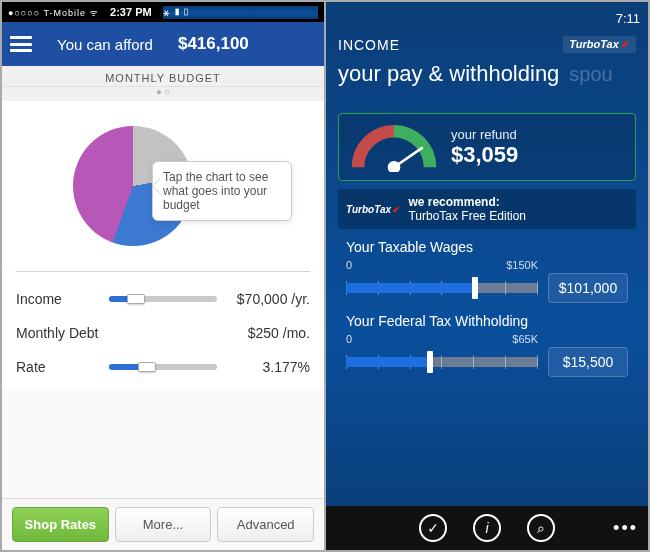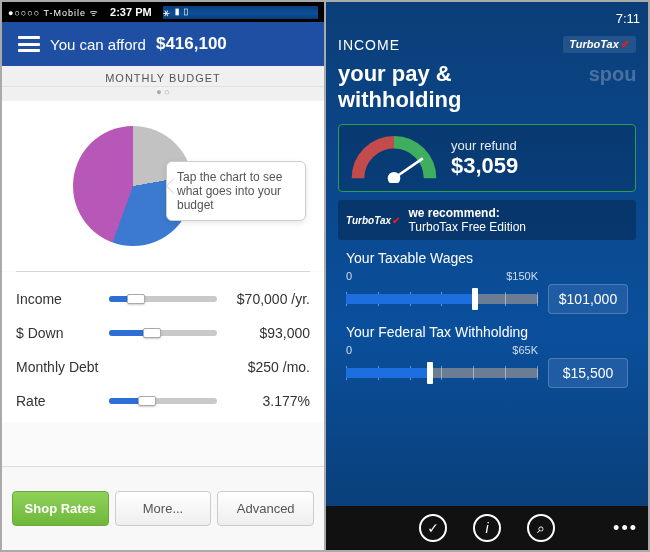--- a/index.html
+++ b/index.html
@@ -7,63 +7,63 @@
   .screens { display: flex; width: 650px; height: 552px; border: 1px solid #aaa; }
   .phone { height: 100%; border: 1px solid #aaa; display: flex; flex-direction: column; overflow: hidden; }
 
   
   .left { width: 50%; background: #fafafa; }
   .ios-status { background: #000; color: #fff; height: 20px; font-size: 11px; display: flex; align-items: center; justify-content: space-between; padding: 0 6px; }
   .ios-status .dots { font-size: 9px; letter-spacing: 1px; }
   .ios-status .center { font-weight: 600; }
   .ios-status .right { display: flex; gap: 4px; align-items: center; font-size: 11px; }
 
-  .blue-bar { background: #1e4fa3; color: #fff; height: 44px; display: flex; align-items: center; padding: 0 16px; gap: 10px; }
+  .blue-bar { background: #1e4fa3; color: #fff; height: 44px; display: flex; align-items: center; padding: 0 8px; gap: 25px; }
   .hamburger { width: 22px; height: 16px; display: flex; flex-direction: column; justify-content: space-between; }
   .hamburger div { height: 3px; background: #fff; border-radius: 1px; }
   .afford-text { font-size: 15px; }
   .afford-amount { font-weight: bold; font-size: 17px; }
 
   .section-title { background: #f0f0f0; color: #555; font-size: 11px; letter-spacing: 1px; text-align: center; padding: 6px 0 2px; border-bottom: 1px solid #e2e2e2; }
   .dots-ind { text-align: center; font-size: 9px; color: #aaa; padding-bottom: 4px; background: #f0f0f0; }
 
   .chart-area { background: #fff; height: 170px; display: flex; align-items: center; justify-content: center; position: relative; }
   .pie { width: 120px; height: 120px; border-radius: 50%; position: relative; left: -30px;
     background: conic-gradient(
       #c2c2c2 0deg 80deg,
       #3b7ad0 80deg 200deg,
       #b757b7 200deg 360deg
     );
   }
-  .tooltip { position: absolute; left: 164px; top: 60px; background: #fff; border: 1px solid #ccc; border-radius: 6px; padding: 8px 10px; font-size: 12px; color: #555; width: 140px; box-shadow: 0 2px 6px rgba(0,0,0,.1); }
+  .tooltip { position: absolute; left: 150px; top: 60px; background: #fff; border: 1px solid #ccc; border-radius: 6px; padding: 8px 10px; font-size: 12px; color: #555; width: 140px; box-shadow: 0 2px 6px rgba(0,0,0,.1); }
   .tooltip::before { content: ""; position: absolute; left: -8px; top: 16px; border: 8px solid transparent; border-right-color: #fff; filter: drop-shadow(-1px 0 0 #ccc); }
 
   .divider { border-top: 1px solid #d5d5d5; margin: 0 14px; }
 
   .sliders { background: #fff; padding: 10px 14px 4px; }
   .srow { display: flex; align-items: center; justify-content: space-between; padding: 9px 0; font-size: 14px; color: #333; }
   .srow .label { width: 85px; }
   .srow .val { width: 85px; text-align: right; color: #333; }
   .slider { flex: 1; height: 6px; position: relative; background: #c9c9c9; border-radius: 3px; margin: 0 8px; }
   .slider .fill { position: absolute; left: 0; top: 0; bottom: 0; background: #2d6fd6; border-radius: 3px; }
   .slider .thumb { position: absolute; top: 50%; width: 18px; height: 10px; background: #fff; border: 1px solid #aaa; border-radius: 2px; transform: translate(-50%, -50%); box-shadow: 0 1px 2px rgba(0,0,0,.2); }
 
-  .bottom-buttons { margin-top: auto; display: flex; gap: 6px; padding: 24px 10px; border-top: 1px solid #ddd; background: #f8f8f8; }
+  .bottom-buttons { margin-top: auto; display: flex; gap: 6px; padding: 8px 10px; border-top: 1px solid #ddd; background: #f8f8f8; }
   .btn { flex: 1; padding: 9px 0; font-size: 13px; border: 1px solid #ccc; border-radius: 4px; text-align: center; background: linear-gradient(#fff,#eee); color: #555; }
   .btn.green { background: linear-gradient(#8fd158,#6fb83c); color: #fff; border-color: #6aa83c; font-weight: 600; }
 
   
   .right { width: 50%; background: linear-gradient(#0b3e78,#0a4f9c 60%, #0a3c72); color: #fff; font-family: "Segoe UI", Arial, sans-serif; position: relative; }
   .wp-status { display: flex; justify-content: flex-end; align-items: center; height: 20px; padding: 16px 8px; font-size: 13px; }
   .wp-top { display: flex; justify-content: space-between; align-items: center; padding: 2px 12px; }
   .wp-top .section { font-size: 14px; letter-spacing: 1px; }
   .tt-logo { font-size: 11px; font-style: italic; font-weight: bold; background: rgba(255,255,255,.1); padding: 2px 6px; border-radius: 2px; }
   .tt-logo::after { content: "✔"; color: #e02020; font-style: normal; margin-left: 2px; }
 
-  .big-title { font-size: 22px; font-weight: 700; padding: 6px 12px 11px; display: flex; align-items: baseline; gap: 10px; }
+  .big-title { font-size: 22px; font-weight: 400; padding: 6px 12px 26px; display: flex; align-items: baseline; gap: 10px; }
   .big-title .faded { color: rgba(255,255,255,.25); font-size: 20px; overflow: hidden; white-space: nowrap; }
 
   .refund-box { margin: 0 12px; border: 1px solid #2e9d4e; border-radius: 4px; background: rgba(0,0,0,.15); display: flex; align-items: center; padding: 8px 10px; gap: 12px; }
   .gauge { width: 90px; height: 50px; position: relative; }
   .gauge svg { width: 100%; height: 100%; }
   .refund-text .l1 { font-size: 13px; opacity: .9; }
   .refund-text .l2 { font-size: 22px; font-weight: bold; }
 
   .recommend { margin: 8px 12px 0; background: rgba(0,0,0,.25); display: flex; align-items: center; padding: 6px 8px; gap: 8px; font-size: 12px; border-radius: 3px; }
   .rec-logo { font-size: 10px; font-style: italic; font-weight: bold; }
@@ -120,28 +120,20 @@
     <div class="sliders">
       <div class="srow">
         <span class="label">Income</span>
         <div class="slider">
             <div class="fill" style="width:25%"></div>
             <div class="thumb" style="left:25%"></div>
           </div>
         <span class="val">$70,000 /yr.</span>
       </div>
       <div class="srow">
-        <span class="label">$ Down</span>
-        <div class="slider">
-            <div class="fill" style="width:40%"></div>
-            <div class="thumb" style="left:40%"></div>
-          </div>
-        <span class="val">$93,000</span>
-      </div>
-      <div class="srow">
         <span class="label">Monthly Debt</span>
         <div class="slider" style="visibility:hidden"></div>
         <span class="val">$250 /mo.</span>
       </div>
       <div class="srow">
         <span class="label">Rate</span>
         <div class="slider">
             <div class="fill" style="width:35%"></div>
             <div class="thumb" style="left:35%"></div>
           </div>

